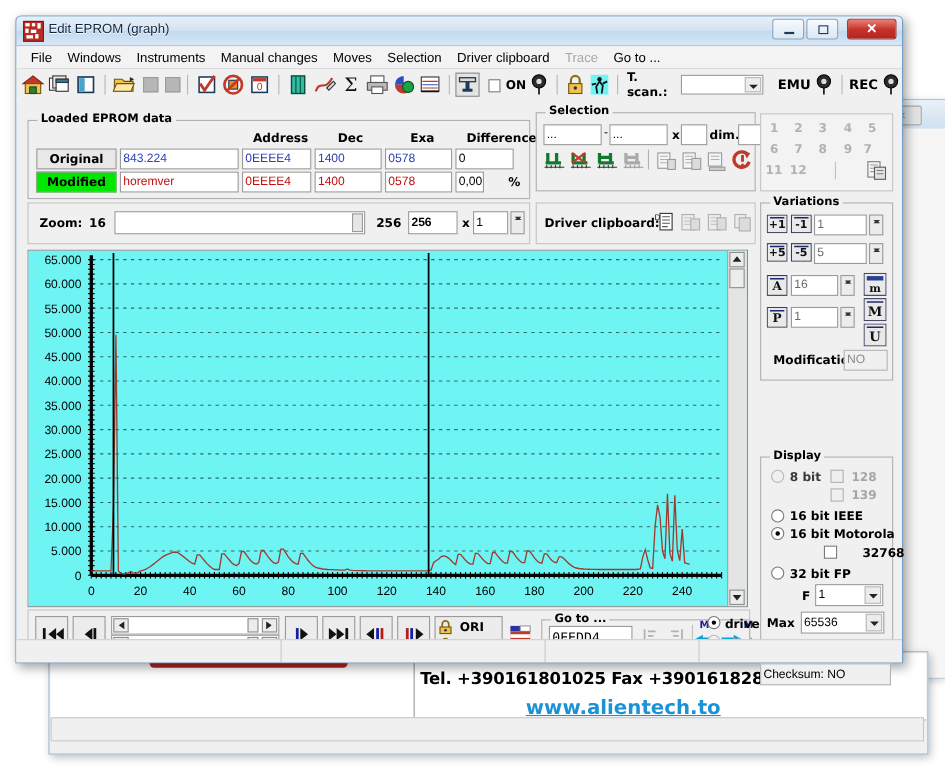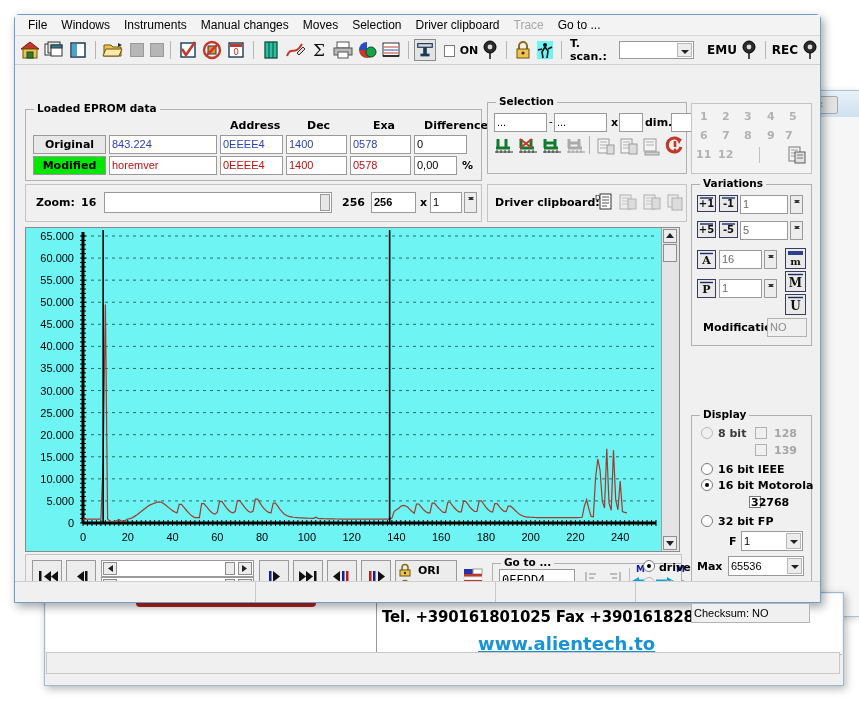--- a/index.html
+++ b/index.html
@@ -218,20 +218,41 @@
   </div>
 </div>
 <div id="bg-tel">Tel. +390161801025 Fax +390161828967</div>
 <div id="bg-url">www.alientech.to</div>
 <div id="bg-statusbar">
   <div id="bg-grip"></div>
 </div>
 
 <div id="main-window">
 
+  <div id="titlebar">
+    <div id="app-icon">
+      <i class="p" style="left:1px;top:1px;width:4px;height:3px;"></i>
+      <i class="p" style="left:7px;top:1px;width:3px;height:3px;"></i>
+      <i class="p" style="left:12px;top:1px;width:3px;height:5px;"></i>
+      <i class="p" style="left:1px;top:6px;width:3px;height:4px;"></i>
+      <i class="p" style="left:6px;top:7px;width:5px;height:3px;"></i>
+      <i class="p" style="left:2px;top:12px;width:6px;height:3px;"></i>
+      <i class="p" style="left:10px;top:11px;width:3px;height:4px;"></i>
+    </div>
+    <div id="title-text">Edit EPROM (graph)</div>
+    <div class="winbtn" id="btn-min">
+        <span class="minglyph"></span>
+      </div>
+    <div class="winbtn" id="btn-max">
+        <span class="maxglyph"></span>
+      </div>
+    <div class="winbtn" id="btn-close">
+        <span class="g">✕</span>
+      </div>
+  </div>
 
   <div id="menubar">
     <div class="menuitem">File</div>
     <div class="menuitem">Windows</div>
     <div class="menuitem">Instruments</div>
     <div class="menuitem">Manual changes</div>
     <div class="menuitem">Moves</div>
     <div class="menuitem">Selection</div>
     <div class="menuitem">Driver clipboard</div>
     <div class="menuitem disabled">Trace</div>
@@ -413,21 +434,21 @@
       <span class="fld blue" style="left:194px;top:25px;width:63px;height:19px;">0EEEE4</span>
       <span class="fld blue" style="left:260px;top:25px;width:61px;height:19px;">1400</span>
       <span class="fld blue" style="left:324px;top:25px;width:61px;height:19px;">0578</span>
       <span class="fld" style="left:388px;top:25px;width:53px;height:19px;">0</span>
 
       <span class="btnlabel green" style="left:7px;top:46px;width:73px;height:19px;line-height:18px;">Modified</span>
       <span class="fld red" style="left:83px;top:46px;width:108px;height:19px;">horemver</span>
       <span class="fld red" style="left:194px;top:46px;width:63px;height:19px;">0EEEE4</span>
       <span class="fld red" style="left:260px;top:46px;width:61px;height:19px;">1400</span>
       <span class="fld red" style="left:324px;top:46px;width:61px;height:19px;">0578</span>
-      <span class="fld" style="left:388px;top:46px;width:43px;height:19px;">0,00</span>
+      <span class="fld" style="left:388px;top:46px;width:26px;height:19px;">0,00</span>
       <span class="lbl" style="left:436px;top:49px;">%</span>
     </div>
 
     <div class="group" style="left:472px;top:12px;width:198px;height:70px;">
       <span class="gtitle">Selection</span>
       <span class="fld" style="left:6px;top:10px;width:53px;height:19px;">...</span>
       <span class="lbl norm" style="left:61px;top:12px;">-</span>
       <span class="fld" style="left:66px;top:10px;width:53px;height:19px;">...</span>
       <span class="lbl" style="left:123px;top:13px;">x</span>
       <span class="fld" style="left:131px;top:10px;width:24px;height:19px;"></span>
@@ -1156,21 +1177,21 @@
       <span class="cbx disabled" style="left:63px;top:28px;"></span>
       <span class="lbl" style="left:82px;top:28px;color:#a6a6a6;">139</span>
 
       <span class="rdo" style="left:9px;top:47px;"></span>
       <span class="lbl" style="left:26px;top:47px;">16 bit IEEE</span>
 
       <span class="rdo sel" style="left:9px;top:63px;"></span>
       <span class="lbl" style="left:26px;top:63px;">16 bit Motorola</span>
 
       <span class="cbx" style="left:57px;top:80px;"></span>
-      <span class="lbl" style="left:59px;top:80px;">32768</span>
+      <span class="lbl" style="left:92px;top:80px;">32768</span>
 
       <span class="rdo" style="left:9px;top:99px;"></span>
       <span class="lbl" style="left:26px;top:99px;">32 bit FP</span>
 
       <span class="lbl" style="left:37px;top:119px;">F</span>
       <span class="combo" style="left:49px;top:115px;width:62px;height:20px;line-height:16px;">
         <span>1</span>
         <i class="arrow"></i>
       </span>
 

